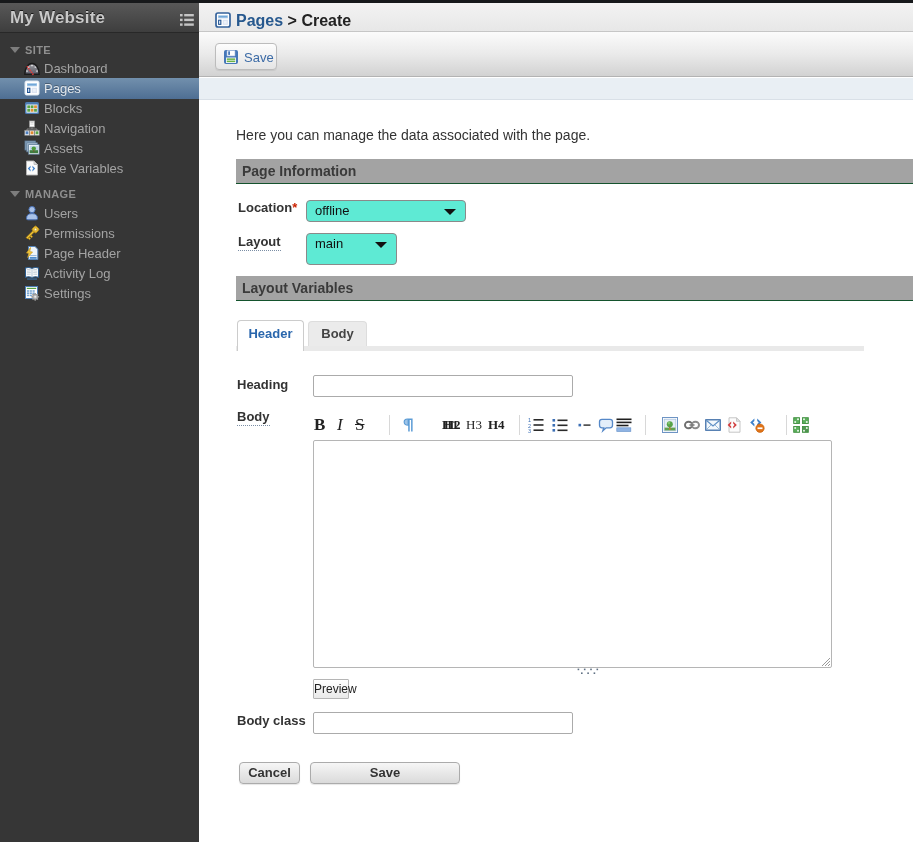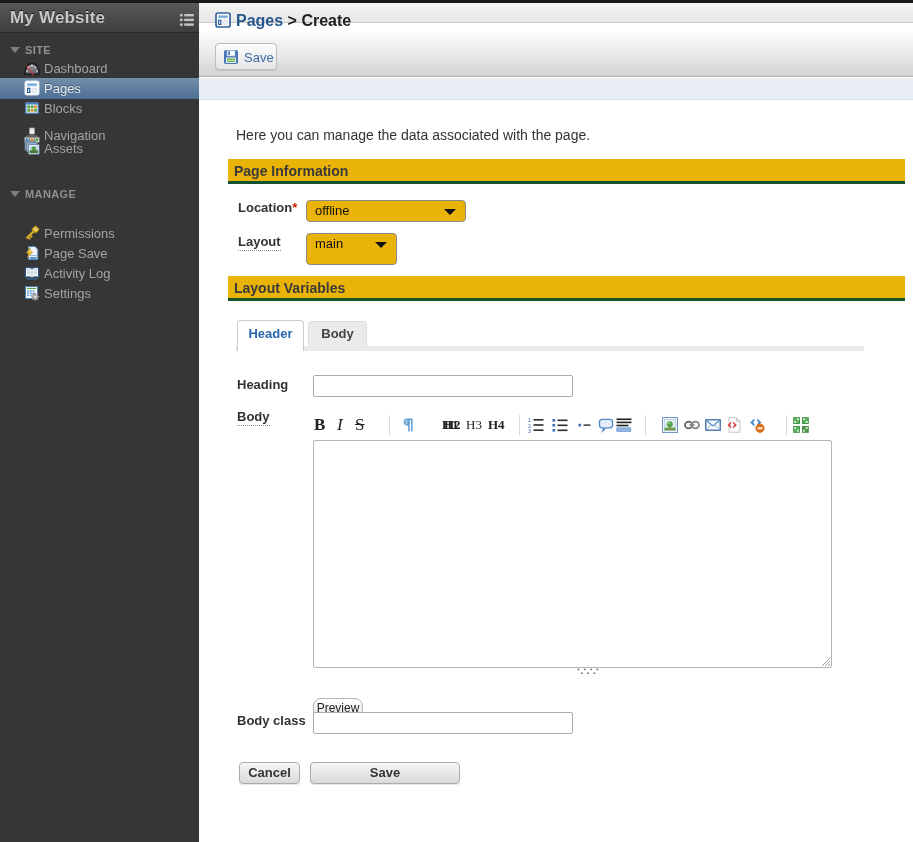--- a/index.html
+++ b/index.html
@@ -13,56 +13,56 @@
 .sb-title { position:absolute; left:10px; top:5px; font-size:17px; font-weight:bold; color:#c9c9c9; text-shadow:0 -1px 0 #1a1a1a; letter-spacing:0.2px; }
 .burger { position:absolute; left:180px; top:11px; }
 .sec { position:absolute; left:10px; font-size:11px; font-weight:bold; color:#8f8f8f; letter-spacing:0.4px; }
 .sec .tri { display:inline-block; width:0; height:0; border-left:5px solid transparent; border-right:5px solid transparent; border-top:6px solid #7d7d7d; margin-right:5px; vertical-align:1px; }
 .item { position:absolute; left:0; width:199px; height:20px; color:#a3a3a3; font-size:13px; line-height:20px; }
 .item svg, .item .ic { position:absolute; left:24px; top:-1px; }
 .item span.txt { position:absolute; left:44px; top:-2px; }
 .item.sel { color:#e2e7ec; text-shadow:0 -1px 0 rgba(0,0,0,0.3); }
 .selband { position:absolute; left:0; top:75px; width:199px; height:21px; background:linear-gradient(#7290ad,#4e6e93); }
 
-.titlebar { position:absolute; left:199px; top:3px; width:714px; height:20px;
+.titlebar { position:absolute; left:199px; top:3px; width:714px; height:29px;
   background:linear-gradient(#f3f3f3,#e7e7e7); border-bottom:1px solid #c6c6c6; }
 .titlebar .ticon { position:absolute; left:16px; top:9px; }
 .ttext { position:absolute; left:37px; top:9px; font-size:16px; font-weight:bold; color:#222; }
 .ttext .blue { color:#26588e; }
 .toolbar { position:absolute; left:199px; top:32px; width:714px; height:45px;
   background:linear-gradient(#fbfbfb 0%,#eaeaea 50%,#d2d2d2 100%); border-bottom:1px solid #b3b3b3; }
 .savebtn { position:absolute; left:16px; top:11px; width:62px; height:27px; border:1px solid #bcbcbc; border-radius:4px;
   background:linear-gradient(#fdfdfd,#e5e5e5); box-shadow:0 1px 1px rgba(0,0,0,0.08); }
 .savebtn svg { position:absolute; left:7px; top:5px; }
 .savebtn .lbl { position:absolute; left:28px; top:6px; font-size:13px; color:#3c6ba6; }
 .blueband { position:absolute; left:199px; top:78px; width:714px; height:22px; background:#e9eff4; border-bottom:1px solid #d9e0e7; }
 
 .intro { position:absolute; left:236px; top:127px; font-size:14px; color:#333; }
-.secbar { position:absolute; left:228px; width:677px; height:25px; background:#eab308; border-bottom:3px solid #14532d;
+.secbar { position:absolute; left:236px; width:677px; height:25px; background:#a3a3a3; border-bottom:1px solid #14532d;
   font-size:14px; font-weight:bold; color:#3a3a3a; line-height:24px; padding-left:6px; }
 label.f { position:absolute; font-size:13px; font-weight:bold; color:#333; }
 .dot { border-bottom:1px dotted #7b8ea5; padding-bottom:1px; }
 .req { color:#cc2200; }
-.selbox { position:absolute; height:22px; border:1px solid #8a8a8a; border-radius:4px; background:#eab308; font-size:13px; color:#111; line-height:20px; padding-left:8px; }
+.selbox { position:absolute; height:22px; border:1px solid #8a8a8a; border-radius:4px; background:#5eead4; font-size:13px; color:#111; line-height:20px; padding-left:8px; }
 .selbox .arr { position:absolute; right:9px; top:8px; width:0; height:0; border-left:6px solid transparent; border-right:6px solid transparent; border-top:6px solid #111; }
 .ti { position:absolute; height:22px; border:1px solid #ababab; border-radius:2px; background:#fff; }
 
 .tab1 { position:absolute; left:237px; top:320px; width:67px; height:31px; background:#fff; border:1px solid #ccc; border-bottom:none; border-radius:4px 4px 0 0;
   font-size:13px; font-weight:bold; color:#2a67ad; text-align:center; line-height:25px; z-index:3; }
 .tab2 { position:absolute; left:308px; top:321px; width:59px; height:25px; background:#ebebeb; border:1px solid #ddd; border-bottom:none; border-radius:4px 4px 0 0;
   font-size:13px; font-weight:bold; color:#444; text-align:center; line-height:24px; }
 .tabbar { position:absolute; left:236px; top:346px; width:628px; height:5px; background:#e9e9e9; }
 
 .sep { position:absolute; top:415px; width:1px; height:20px; background:#d8d8d8; }
 .tg { position:absolute; top:418px; line-height:14px; font-family:"Liberation Serif", serif; color:#222; }
 .tgi { position:absolute; top:417px; }
 
 .txtarea { position:absolute; left:313px; top:440px; width:519px; height:228px; border:1px solid #b5b5b5; border-radius:2px; background:#fff; }
-.preview { position:absolute; left:313px; top:679px; width:50px; height:20px; border:1px solid #b5b5b5; border-radius:8px;
-  background:linear-gradient(#fefefe,#e9e9e9); font-size:12px; color:#222; text-align:center; line-height:18px;margin-top:19px; }
+.preview { position:absolute; left:313px; top:679px; width:36px; height:20px; border:1px solid #b5b5b5; border-radius:1px;
+  background:linear-gradient(#fefefe,#e9e9e9); font-size:12px; color:#222; text-align:center; line-height:18px; }
 .btn { position:absolute; top:762px; height:22px; border:1px solid #ababab; border-radius:4px;
   background:linear-gradient(#f6f6f6,#dadada); font-size:13px; font-weight:bold; color:#333; text-align:center; line-height:20px;
   box-shadow:0 1px 1px rgba(0,0,0,0.1); }
 </style>
 </head>
 <body>
 <div class="topstrip"></div>
 
 <div class="sidebar">
   <div class="sb-head">
@@ -119,21 +119,21 @@
       <rect x="2.4" y="4.5" width="11.2" height="8.2" fill="#eaf1f8"></rect>
       <rect x="3.3" y="5.4" width="2.8" height="2.8" fill="#58a345"></rect>
       <rect x="6.7" y="5.4" width="2.8" height="2.8" fill="#58a345"></rect>
       <rect x="10.1" y="5.4" width="2.8" height="2.8" fill="#e08f2f"></rect>
       <rect x="3.3" y="8.9" width="2.8" height="2.8" fill="#58a345"></rect>
       <rect x="6.7" y="8.9" width="2.8" height="2.8" fill="#e08f2f"></rect>
       <rect x="10.1" y="8.9" width="2.8" height="2.8" fill="#58a345"></rect>
     </svg>
     <span class="txt">Blocks</span>
     </div>
-  <div class="item" style="top:125px">
+  <div class="item" style="top:118px">
     <svg width="16" height="16" viewBox="0 0 16 16">
       <g stroke="#9a9a9a" stroke-width="0.8" fill="none">
         <path d="M8 7.5 L8 9 M3 10.5 L3 9 L13 9 L13 10.5"></path>
       </g>
       <rect x="5.5" y="1" width="5" height="6" fill="#fdfdfd" stroke="#9a9a9a" stroke-width="0.8"></rect>
       <rect x="6.4" y="2" width="3.2" height="0.9" fill="#cfcfcf"></rect>
       <rect x="6.4" y="3.6" width="3.2" height="0.9" fill="#cfcfcf"></rect>
       <g stroke="#888" stroke-width="0.7">
         <rect x="0.8" y="10.3" width="4.4" height="5" fill="#fff"></rect>
         <rect x="5.8" y="10.3" width="4.4" height="5" fill="#fff"></rect>
@@ -150,41 +150,57 @@
       <rect x="1" y="1" width="10.5" height="9" fill="#8ba6bf" stroke="#5f7d99" stroke-width="0.8"></rect>
       <rect x="2.8" y="2.8" width="10.5" height="9" fill="#a9bfd3" stroke="#5f7d99" stroke-width="0.8"></rect>
       <rect x="4.6" y="4.6" width="10.5" height="9.6" fill="#fff" stroke="#5f7d99" stroke-width="0.8"></rect>
       <rect x="5.6" y="5.6" width="8.5" height="7.6" fill="#bfd6ea"></rect>
       <rect x="5.6" y="10.2" width="8.5" height="3" fill="#3f7d3f"></rect>
       <circle cx="9.8" cy="8.6" r="2.2" fill="#4e9a3e"></circle>
       <rect x="9.4" y="10" width="0.9" height="2" fill="#7a5230"></rect>
     </svg>
     <span class="txt">Assets</span>
     </div>
+  <div class="item" style="top:158px">
+    <svg width="16" height="16" viewBox="0 0 16 16">
+      <path d="M2.5 1 L10 1 L13.5 4.5 L13.5 15 L2.5 15 Z" fill="#fbfbfb" stroke="#b5b5b5" stroke-width="0.9"></path>
+      <path d="M10 1 L10 4.5 L13.5 4.5 Z" fill="#dcdcdc" stroke="#b5b5b5" stroke-width="0.8"></path>
+      <path d="M6.6 5.8 L3.8 8.6 L6.6 11.4 L6.6 9.8 L5.6 8.6 L6.6 7.4 Z" fill="#3f82cc"></path>
+      <path d="M8.4 5.8 L11.2 8.6 L8.4 11.4 L8.4 9.8 L9.4 8.6 L8.4 7.4 Z" fill="#3f82cc"></path>
+    </svg>
+    <span class="txt">Site Variables</span>
+    </div>
   <div class="sec" style="top:185px"><span class="tri"></span>MANAGE</div>
+  <div class="item" style="top:203px">
+    <svg width="16" height="16" viewBox="0 0 16 16">
+      <circle cx="8" cy="4.6" r="3.1" fill="#a9c2e8" stroke="#4a72b8" stroke-width="1"></circle>
+      <path d="M2.5 13.5 Q2.5 8.6 8 8.6 Q13.5 8.6 13.5 13.5 Q13.5 14.8 12 14.8 L4 14.8 Q2.5 14.8 2.5 13.5 Z" fill="#a9c2e8" stroke="#4a72b8" stroke-width="1"></path>
+    </svg>
+    <span class="txt">Users</span>
+    </div>
   <div class="item" style="top:223px">
     <svg width="16" height="16" viewBox="0 0 16 16">
       <g transform="rotate(45 8 8)">
         <rect x="5.3" y="0.3" width="5.4" height="5.4" rx="1.2" fill="#eec43a" stroke="#bd8d12" stroke-width="0.9"></rect>
         <circle cx="8" cy="3" r="1.3" fill="#fdf6cf" stroke="#bd8d12" stroke-width="0.6"></circle>
         <rect x="7.1" y="5.7" width="1.8" height="9.6" fill="#eec43a" stroke="#bd8d12" stroke-width="0.7"></rect>
         <rect x="8.9" y="10.2" width="2.1" height="1.5" fill="#eec43a" stroke="#bd8d12" stroke-width="0.6"></rect>
         <rect x="8.9" y="13" width="2.1" height="1.5" fill="#eec43a" stroke="#bd8d12" stroke-width="0.6"></rect>
       </g>
     </svg>
     <span class="txt">Permissions</span>
     </div>
   <div class="item" style="top:243px">
     <svg width="16" height="16" viewBox="0 0 16 16">
       <path d="M4.5 1.5 L11 1.5 L13.8 4.2 L13.8 14.5 L4.5 14.5 Z" fill="#eef4fa" stroke="#5585bb" stroke-width="1"></path>
       <rect x="5.8" y="10" width="6.8" height="1.1" fill="#9dbcdc"></rect>
       <rect x="5.8" y="12" width="6.8" height="1.8" fill="#4e8ccc"></rect>
       <path d="M6.5 2.5 L2.5 8 L5 8.2 L3.6 12.5 L8.5 7 L5.8 6.7 Z" fill="#f3c73c" stroke="#c89a20" stroke-width="0.7"></path>
     </svg>
-    <span class="txt">Page Save</span>
+    <span class="txt">Page Header</span>
     </div>
   <div class="item" style="top:283px">
     <svg width="16" height="16" viewBox="0 0 16 16">
       <rect x="1.5" y="1.5" width="12" height="12" fill="#fff" stroke="#4c7cb4" stroke-width="1"></rect>
       <rect x="2.8" y="2.8" width="9.4" height="1.2" fill="#58a345"></rect>
       <g fill="#7aa7d4">
         <rect x="2.9" y="5.2" width="2.2" height="1.6"></rect>
           <rect x="5.7" y="5.2" width="2.2" height="1.6"></rect>
           <rect x="8.5" y="5.2" width="2.2" height="1.6"></rect>
         <rect x="2.9" y="7.4" width="2.2" height="1.6"></rect>

